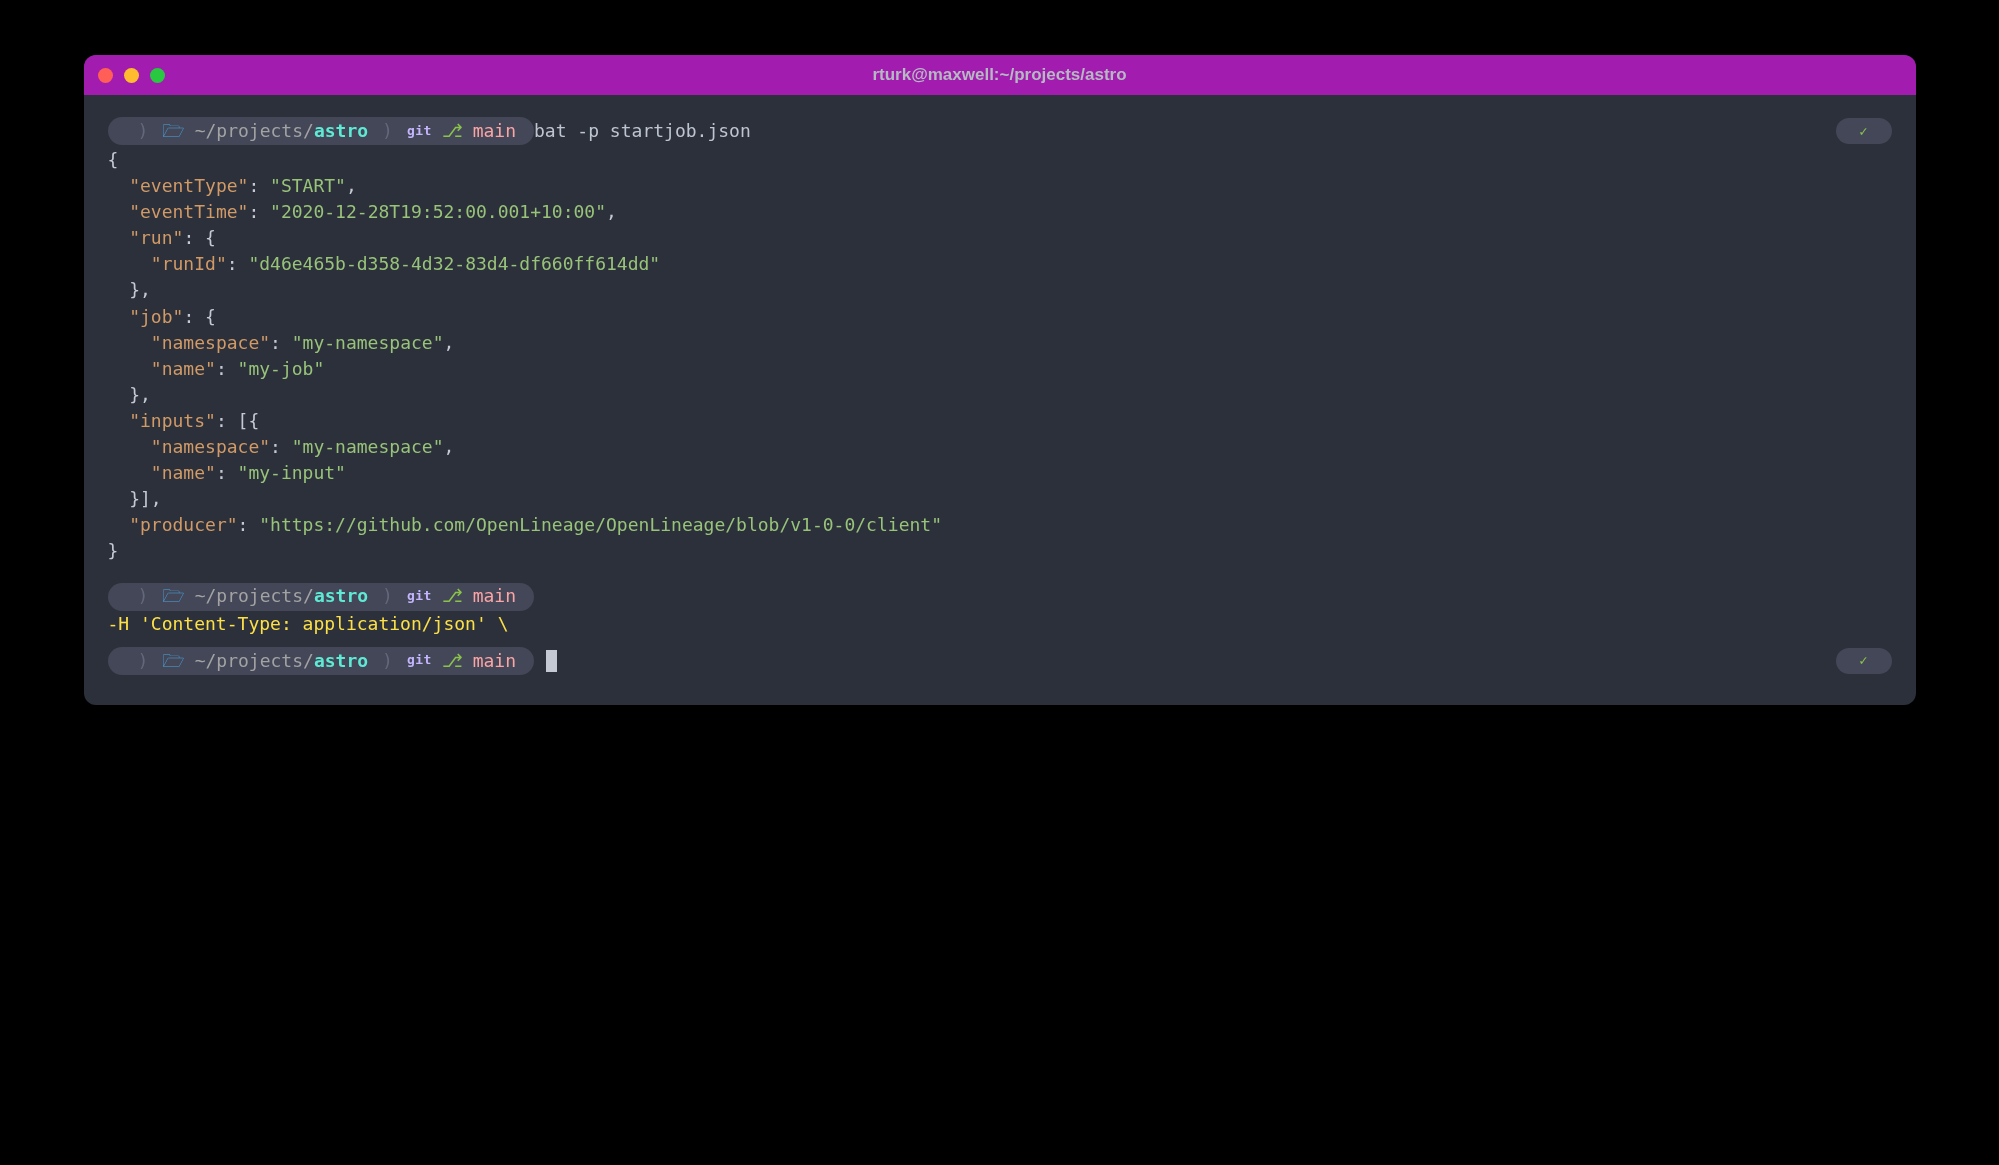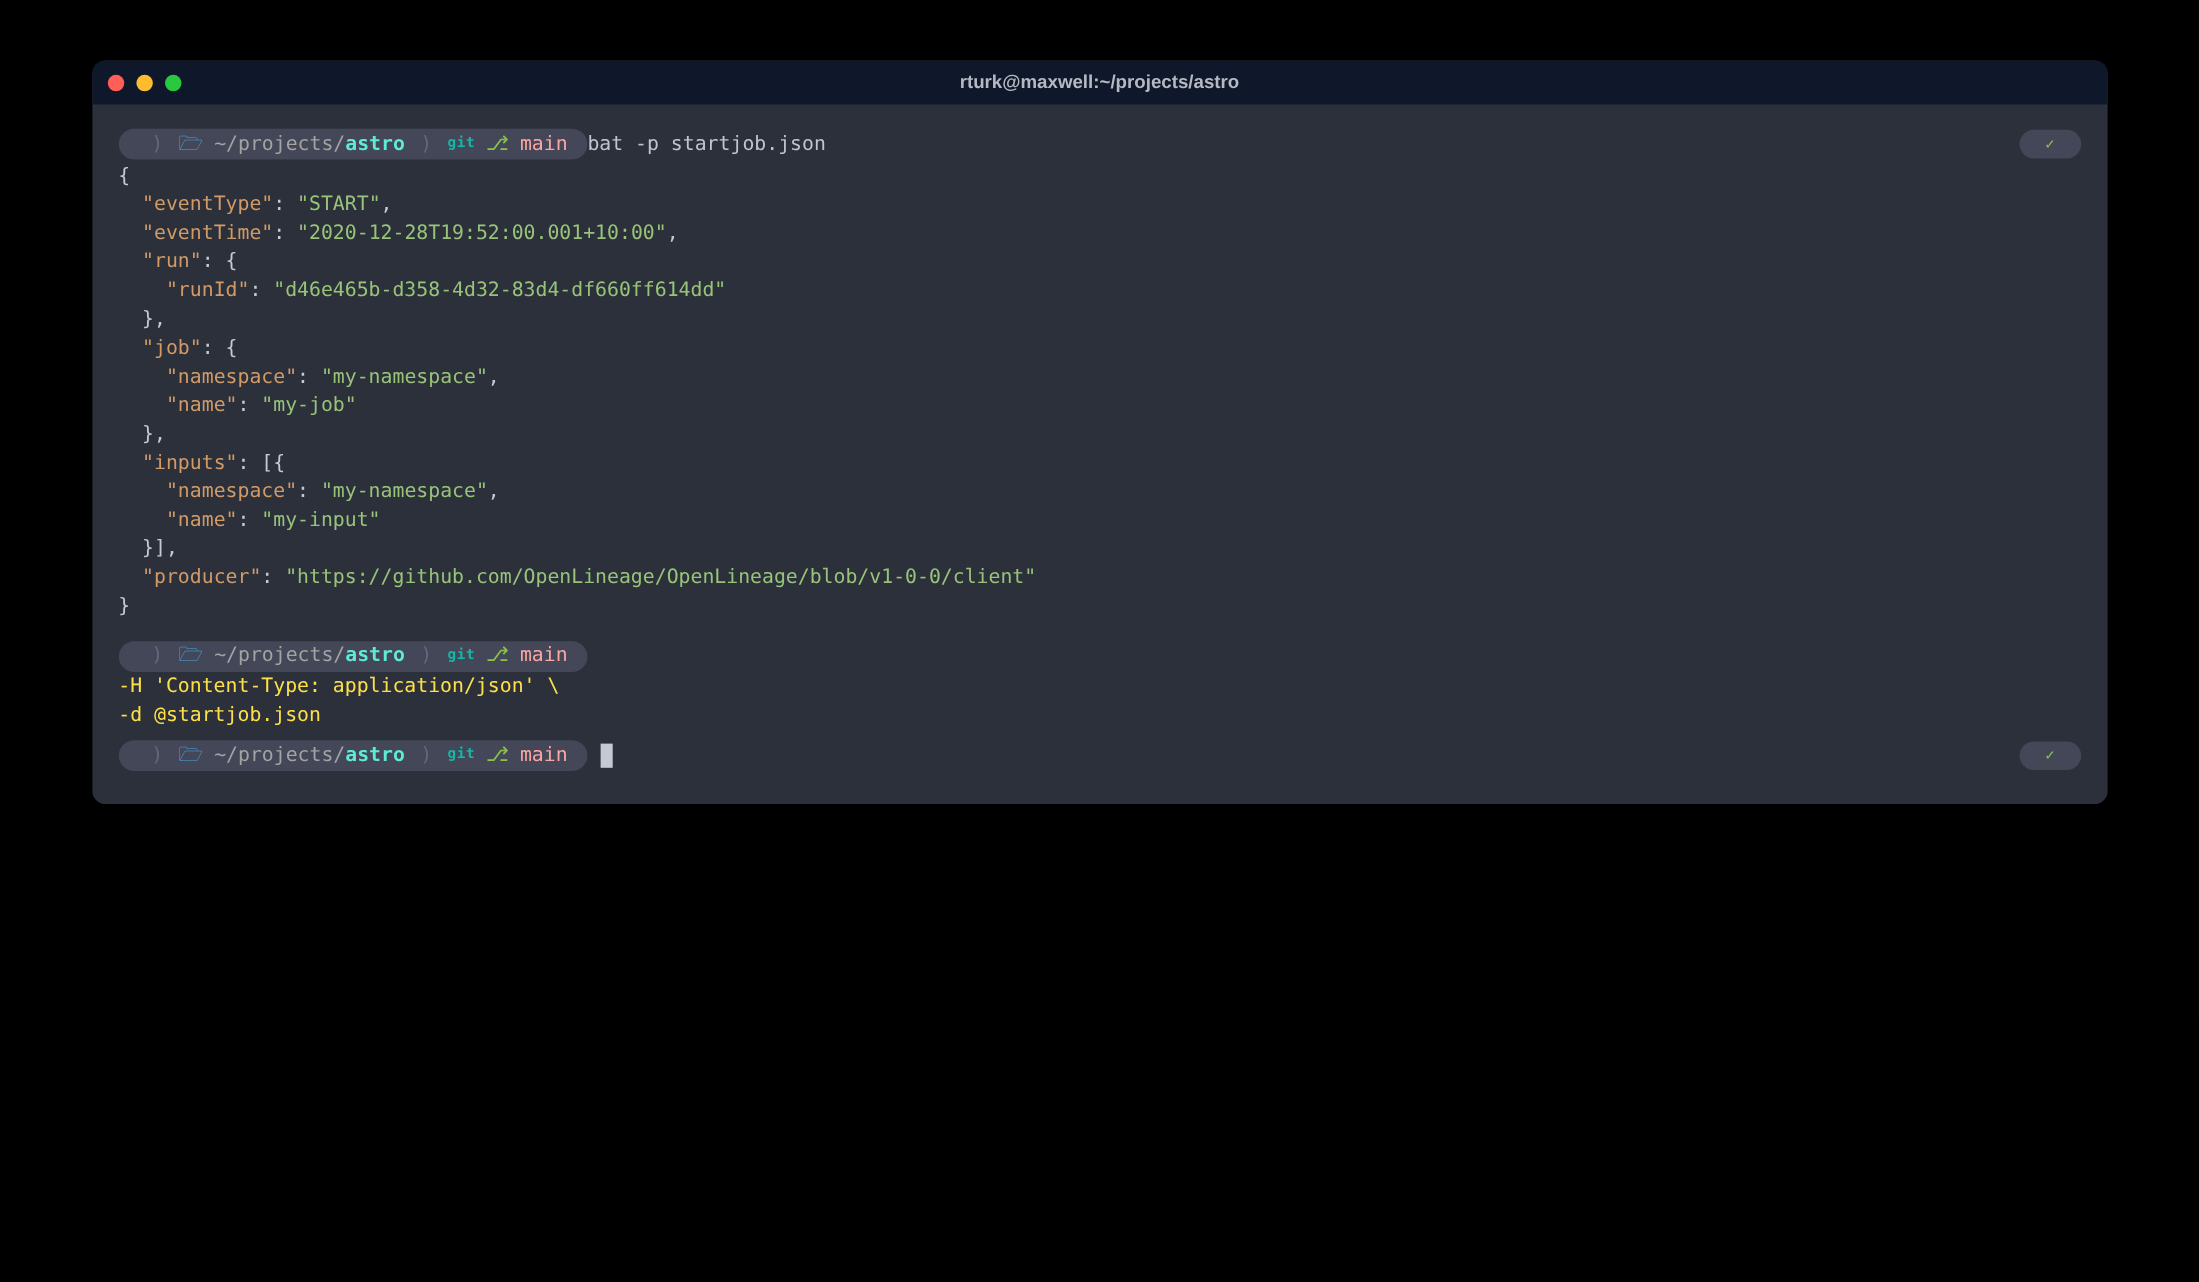--- a/index.html
+++ b/index.html
@@ -17,21 +17,21 @@
   }
   .window {
     width: 1832px;
     background: #2b303b;
     border-radius: 12px;
     box-shadow: 0 20px 60px rgba(0,0,0,0.6);
     overflow: hidden;
   }
   .titlebar {
     height: 40px;
-    background: #0f172a;
+    background: #a21caf;
     display: flex;
     align-items: center;
     padding: 0 14px;
     position: relative;
   }
   .traffic {
     display: flex;
     gap: 11px;
     align-items: center;
   }
@@ -67,21 +67,21 @@
     padding: 1px 18px 1px 16px;
     height: 28px;
     gap: 10px;
     white-space: nowrap;
   }
   .apple { color: #e6e6e6; font-size: 16px; }
   .paren { color: #62677a; margin: 0 4px; }
   .folder { color: #4aa3df; }
   .path-tilde { color: #a3a3a3; text-align: center; }
   .path-dir { color: #5eead4; font-weight: 700; }
-  .git-label { color: #14b8a6; font-size: 13px; font-weight: 700; letter-spacing: 0.5px; text-align: right; }
+  .git-label { color: #c4b5fd; font-size: 13px; font-weight: 700; letter-spacing: 0.5px; text-align: right; }
   .branch-icon { color: #8bc34a; }
   .branch { color: #fca5a5; }
   .cmd { color: #bfc5d0; margin-left: 0; white-space: pre; }
   .status-pill {
     margin-left: auto;
     background: #434758;
     border-radius: 999px;
     width: 56px;
     height: 26px;
     display: inline-flex;
@@ -162,21 +162,20 @@
         <span class="paren">)</span>
         <span class="folder">🗁</span>
         <span><span class="path-tilde">~/projects/</span><span class="path-dir">astro</span></span>
         <span class="paren">)</span>
         <span class="git-label">git</span>
         <span class="branch-icon">⎇</span>
         <span class="branch">main</span>
       </span>
     </div>
     <div class="cont">-H 'Content-Type: application/json' \</div>
-    <div class="cont">-d @startjob.json</div>
 
     <div class="spacer"></div>
 
     <div class="row">
       <span class="pill">
         <span class="apple"></span>
         <span class="paren">)</span>
         <span class="folder">🗁</span>
         <span><span class="path-tilde">~/projects/</span><span class="path-dir">astro</span></span>
         <span class="paren">)</span>

